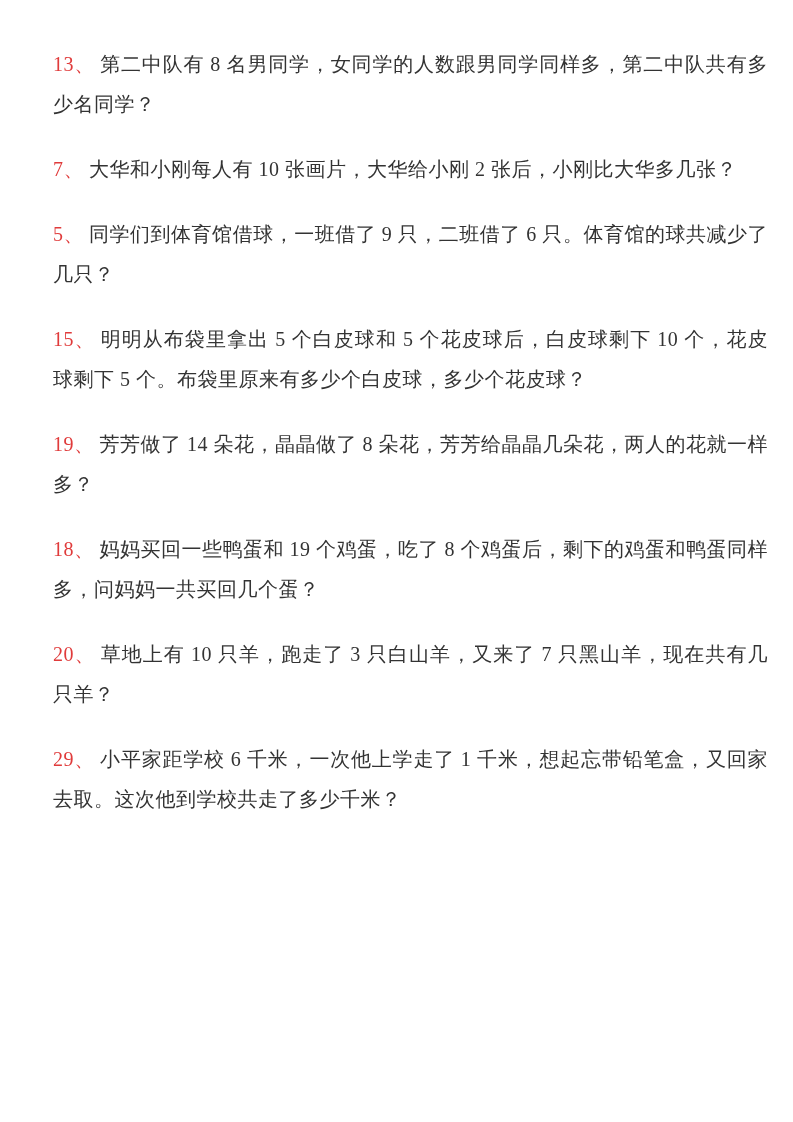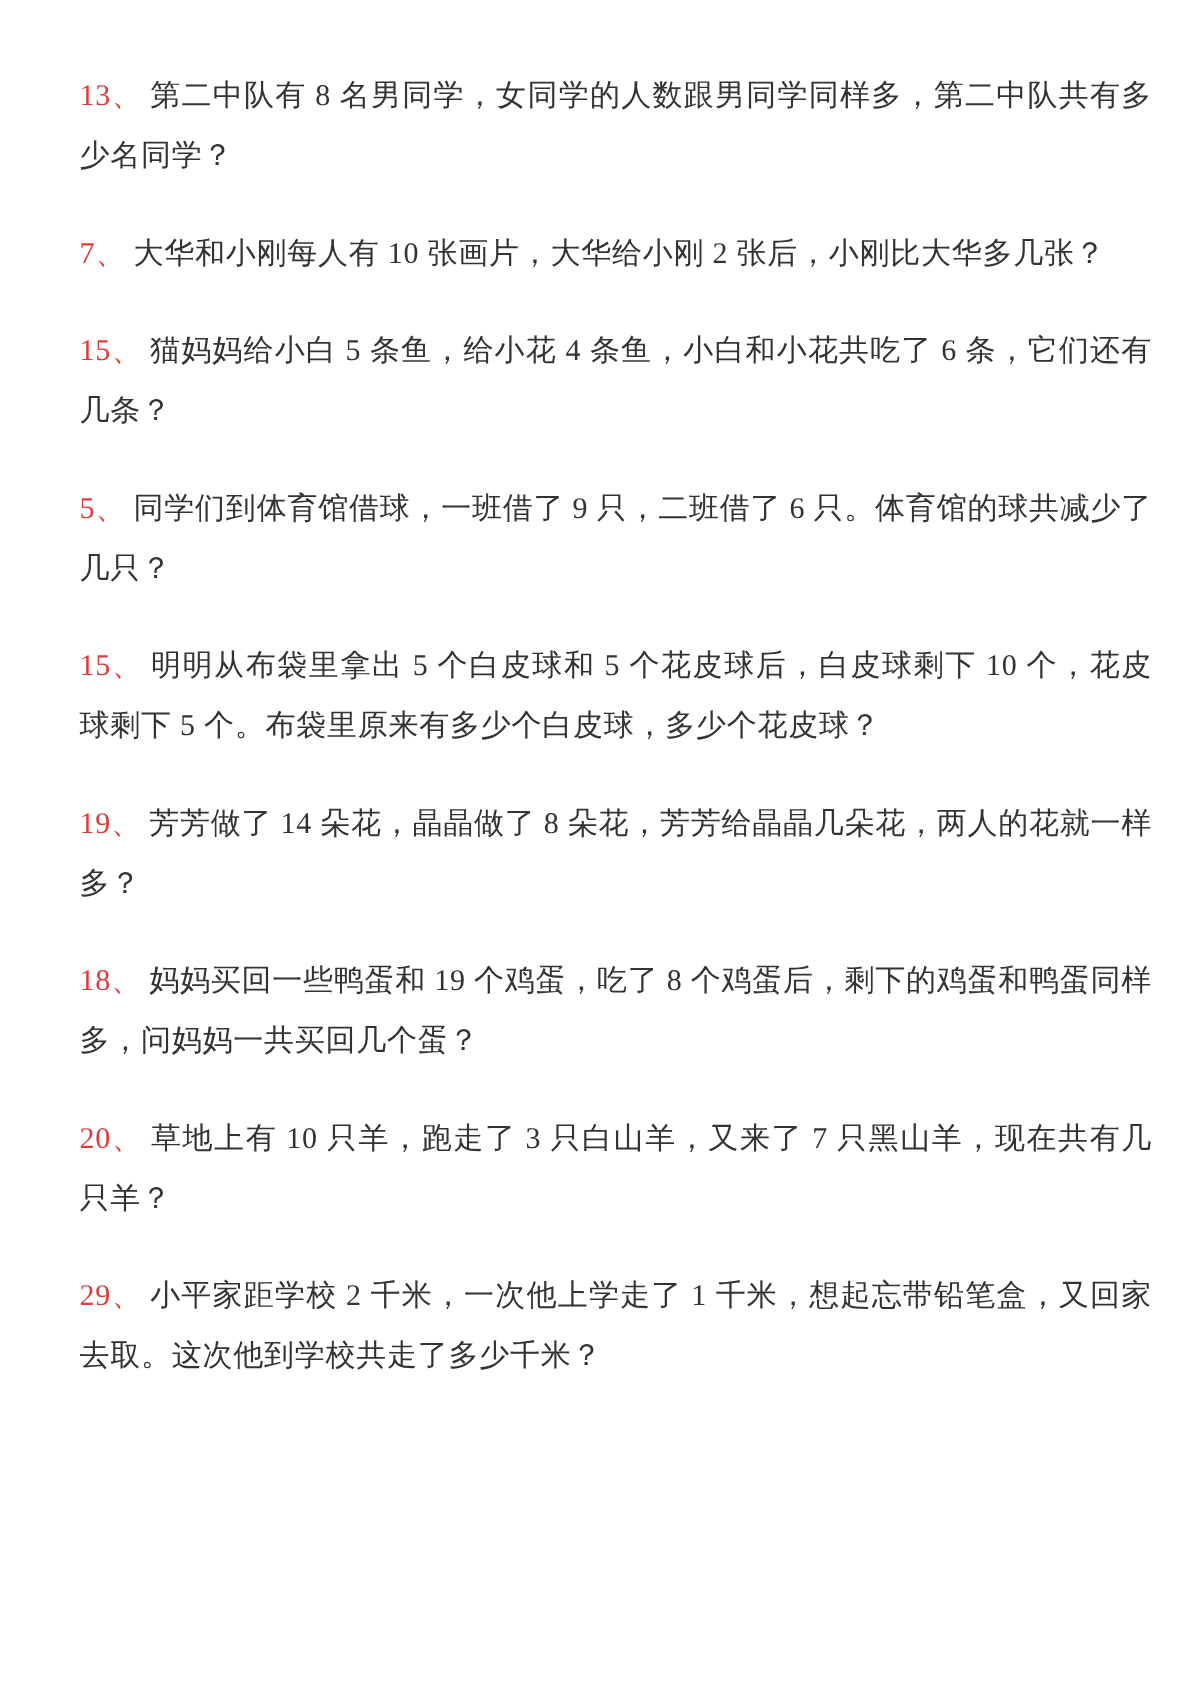--- a/index.html
+++ b/index.html
@@ -36,22 +36,21 @@
     margin-right: 5px;
     white-space: nowrap;
   }
 </style>
 </head>
 <body>
 
 <div class="page">
   <p class="problem"><span class="pnum">13、</span><span class="ptext">第二中队有 8 名男同学，女同学的人数跟男同学同样多，第二中队共有多少名同学？</span></p>
   <p class="problem"><span class="pnum">7、</span><span class="ptext">大华和小刚每人有 10 张画片，大华给小刚 2 张后，小刚比大华多几张？</span></p>
-  <p class="problem"><span class="pnum">15、</span><span class="ptext">猫妈妈给小白 5 条鱼，给小花 4 条鱼，小白和小花共吃了 6 条，它们还有几条？</span></p>
   <p class="problem"><span class="pnum">5、</span><span class="ptext">同学们到体育馆借球，一班借了 9 只，二班借了 6 只。体育馆的球共减少了几只？</span></p>
   <p class="problem"><span class="pnum">15、</span><span class="ptext">明明从布袋里拿出 5 个白皮球和 5 个花皮球后，白皮球剩下 10 个，花皮球剩下 5 个。布袋里原来有多少个白皮球，多少个花皮球？</span></p>
   <p class="problem"><span class="pnum">19、</span><span class="ptext">芳芳做了 14 朵花，晶晶做了 8 朵花，芳芳给晶晶几朵花，两人的花就一样多？</span></p>
   <p class="problem"><span class="pnum">18、</span><span class="ptext">妈妈买回一些鸭蛋和 19 个鸡蛋，吃了 8 个鸡蛋后，剩下的鸡蛋和鸭蛋同样多，问妈妈一共买回几个蛋？</span></p>
   <p class="problem"><span class="pnum">20、</span><span class="ptext">草地上有 10 只羊，跑走了 3 只白山羊，又来了 7 只黑山羊，现在共有几只羊？</span></p>
-  <p class="problem"><span class="pnum">29、</span><span class="ptext">小平家距学校 2 千米，一次他上学走了 1 千米，想起忘带铅笔盒，又回家去取。这次他到学校共走了多少千米？</span></p>
+  <p class="problem"><span class="pnum">29、</span><span class="ptext">小平家距学校 6 千米，一次他上学走了 1 千米，想起忘带铅笔盒，又回家去取。这次他到学校共走了多少千米？</span></p>
   <p class="problem"></p>
 
 </div>
 
 </body></html>

